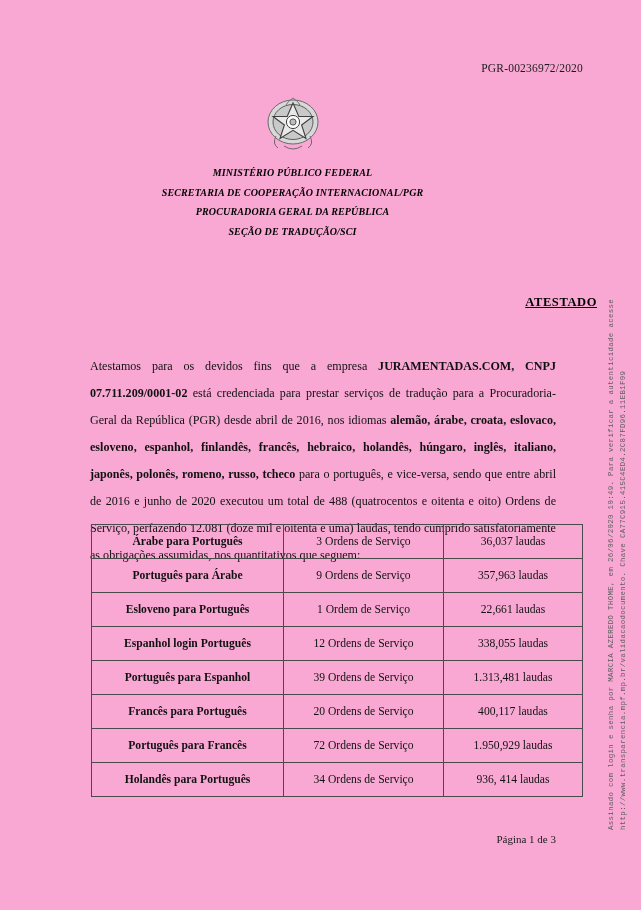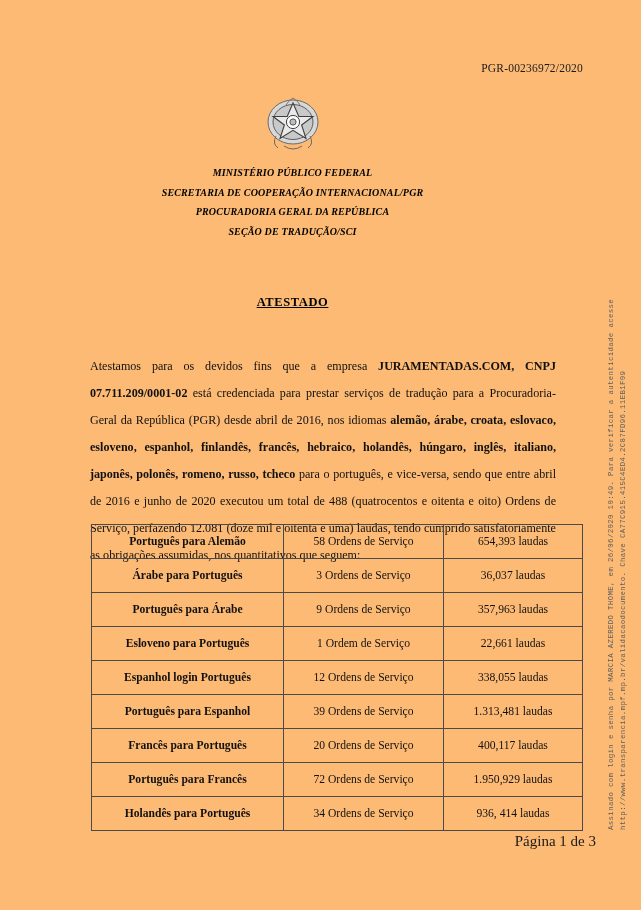--- a/index.html
+++ b/index.html
@@ -7,21 +7,21 @@
     padding: 0;
     background: #9a9a9a;
   }
   body {
     font-family: "Liberation Serif", serif;
   }
   .page {
     position: relative;
     width: 641px;
     height: 910px;
-    background: #fdba74;
+    background: #f9a8d4;
     overflow: hidden;
     box-sizing: border-box;
   }
   .doc-number {
     position: absolute;
     top: 62px;
     right: 58px;
     font-size: 11.5px;
     letter-spacing: 0.2px;
     color: #1a1a1a;
@@ -47,23 +47,23 @@
     font-weight: bold;
     font-size: 10px;
     line-height: 19.6px;
     letter-spacing: 0.15px;
     color: #000;
     font-style: italic;
   }
   .atestado {
     position: absolute;
     top: 292px;
-    left: 0;
+    left: 12px;
     width: 585px;
-    text-align: center;
+    text-align: right;
   }
   .atestado span {
     font-weight: bold;
     font-size: 12.5px;
     text-decoration: underline;
     letter-spacing: 0.6px;
   }
   .body-text {
     position: absolute;
     top: 341px;
@@ -100,23 +100,22 @@
   }
   table.counts td.orders { width: 151px; }
   table.counts td.laudas { width: 130px; }
 
   .footer {
     position: absolute;
     top: 833px;
     left: 0;
     width: 556px;
     text-align: right;
-    font-size: 15px;
+    font-size: 11px;
     color: #1a1a1a;
-    padding-left: 40px;
   }
 
   .stamp {
     position: absolute;
     top: 240px;
     right: 2px;
     width: 36px;
     height: 590px;
   }
   .stamp-line {
@@ -169,25 +168,20 @@
 
   <div class="atestado">
     <span>ATESTADO</span>
   </div>
 
   <p class="body-text"><span>Atestamos para os devidos fins que a empresa </span><b>JURAMENTADAS.COM, CNPJ 07.711.209/0001-02</b><span> está credenciada para prestar serviços de tradução para a Procuradoria-Geral da República (PGR) desde abril de 2016, nos idiomas </span><b>alemão, árabe, croata, eslovaco, esloveno, espanhol, finlandês, francês, hebraico, holandês, húngaro, inglês, italiano, japonês, polonês, romeno, russo, tcheco</b><span> para o português, e vice-versa, sendo que entre abril de 2016 e junho de 2020 executou um total de 488 (quatrocentos e oitenta e oito) Ordens de Serviço, perfazendo 12.081 (doze mil e oitenta e uma) laudas, tendo cumprido satisfatoriamente as obrigações assumidas, nos quantitativos que seguem:</span></p>
 
   <table class="counts">
     <tbody>
       <tr>
-        <td class="pair">Português para Alemão</td>
-        <td class="orders">58 Ordens de Serviço</td>
-        <td class="laudas">654,393 laudas</td>
-      </tr>
-      <tr>
         <td class="pair">Árabe para Português</td>
         <td class="orders">3 Ordens de Serviço</td>
         <td class="laudas">36,037 laudas</td>
       </tr>
       <tr>
         <td class="pair">Português para Árabe</td>
         <td class="orders">9 Ordens de Serviço</td>
         <td class="laudas">357,963 laudas</td>
       </tr>
       <tr>

